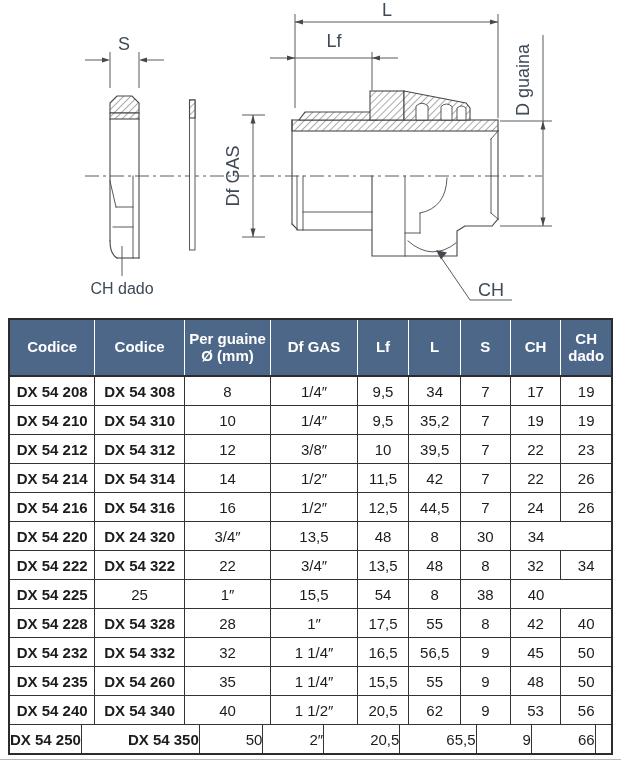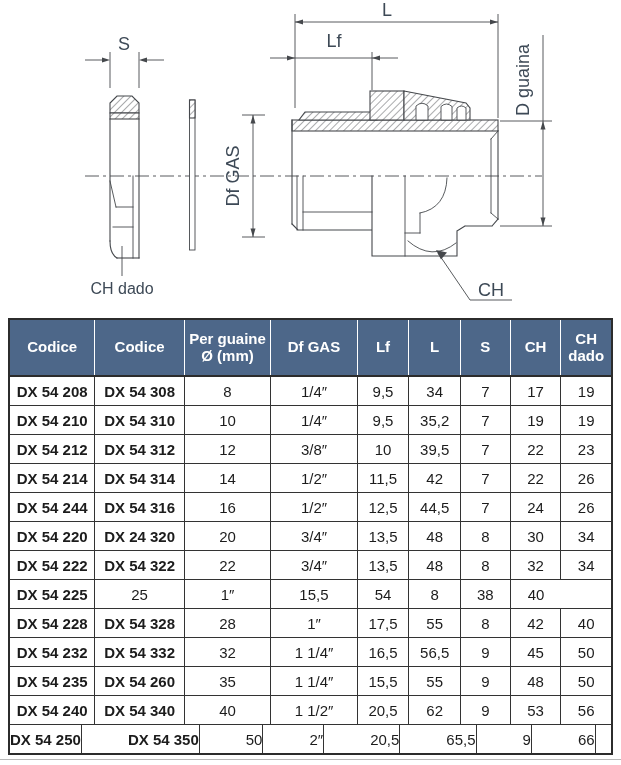--- a/index.html
+++ b/index.html
@@ -229,34 +229,33 @@
         <div class="td code">DX 54 314</div>
         <div class="td">14</div>
         <div class="td">1/2″</div>
         <div class="td">11,5</div>
         <div class="td">42</div>
         <div class="td">7</div>
         <div class="td">22</div>
         <div class="td">26</div>
       </div>
       <div class="tr">
-        <div class="td code">DX 54 244</div>
+        <div class="td code">DX 54 216</div>
         <div class="td code">DX 54 316</div>
         <div class="td">16</div>
         <div class="td">1/2″</div>
         <div class="td">12,5</div>
         <div class="td">44,5</div>
         <div class="td">7</div>
         <div class="td">24</div>
         <div class="td">26</div>
       </div>
       <div class="tr">
         <div class="td code">DX 54 220</div>
         <div class="td code">DX 24 320</div>
-        <div class="td">20</div>
         <div class="td">3/4″</div>
         <div class="td">13,5</div>
         <div class="td">48</div>
         <div class="td">8</div>
         <div class="td">30</div>
         <div class="td">34</div>
       </div>
       <div class="tr">
         <div class="td code">DX 54 222</div>
         <div class="td code">DX 54 322</div>

